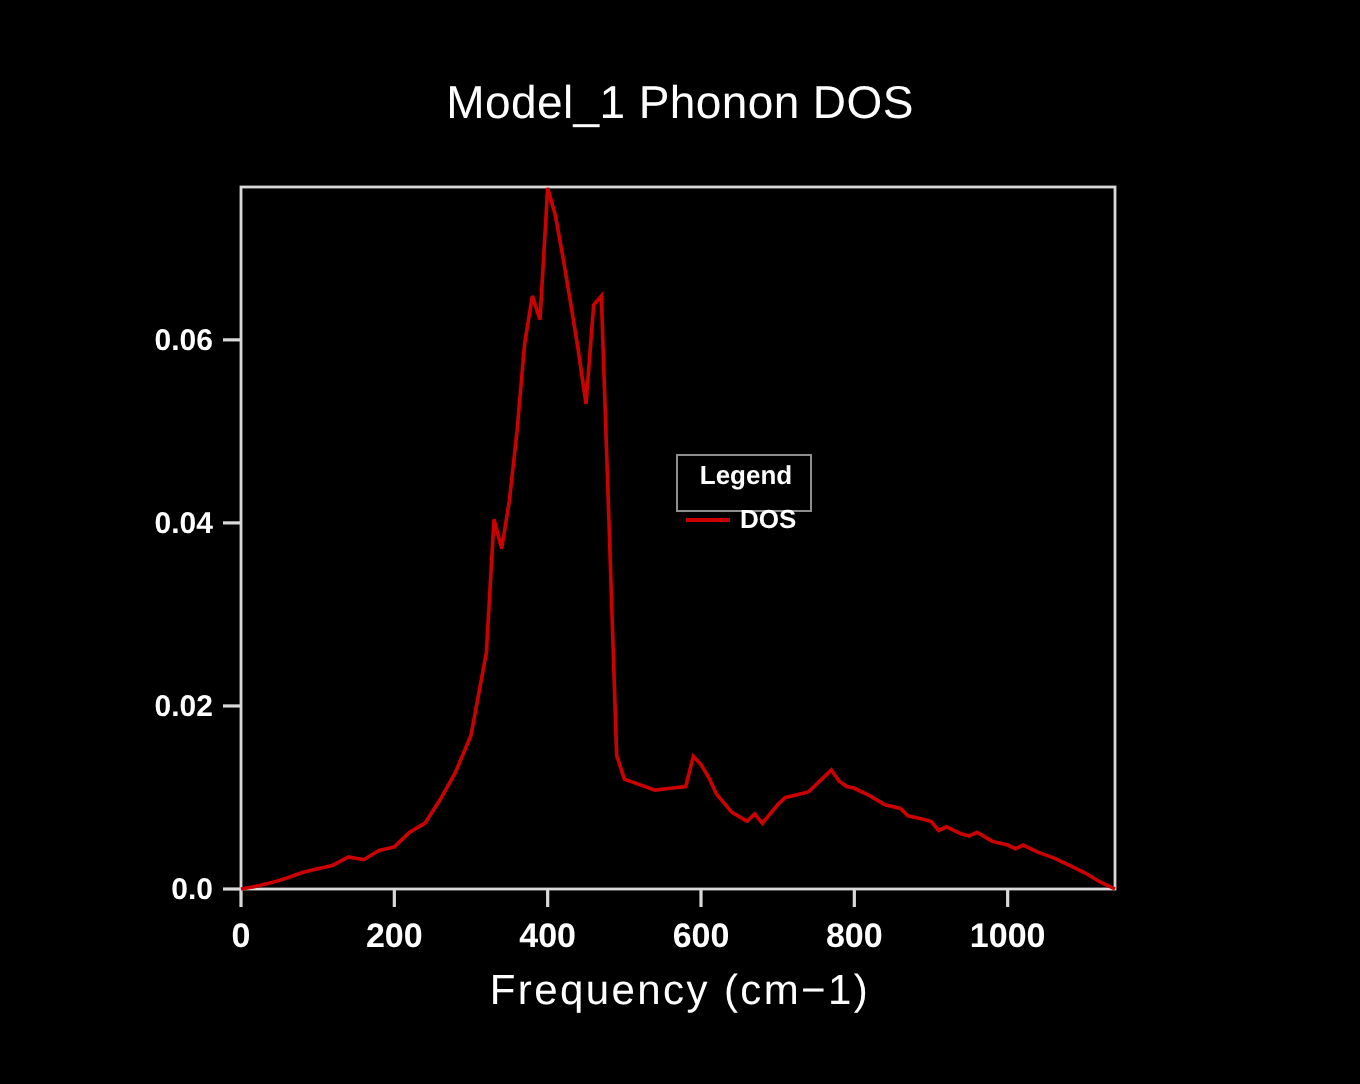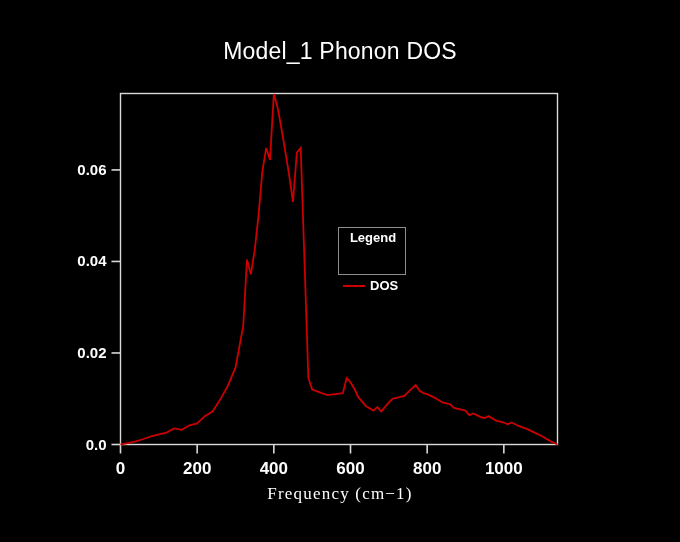--- a/index.html
+++ b/index.html
@@ -51,31 +51,31 @@
     font-weight: 700;
     text-anchor: middle;
   }
   #xaxis-label {
     position: absolute;
     left: 0;
     top: 484px;
     width: 680px;
     text-align: center;
     color: #ffffff;
-    font-family: Liberation Serif, serif;
-    font-size: 17px;
+    font-family: Liberation Sans, sans-serif;
+    font-size: 21px;
     letter-spacing: 1.2px;
     white-space: nowrap;
   }
   #legend-box {
     position: absolute;
     left: 338px;
     top: 227px;
     width: 68px;
-    height: 48px;
+    height: 29px;
     border: 1px solid #8e8e8e;
     background: #000000;
     box-sizing: border-box;
   }
   #legend-title {
     position: absolute;
     left: 0;
     top: 2px;
     width: 68px;
     text-align: center;
@@ -85,21 +85,20 @@
     font-weight: 700;
     white-space: nowrap;
   }
   #legend-entry {
     position: absolute;
     left: 4px;
     top: 24px;
     display: flex;
     align-items: center;
     gap: 5px;
-    margin-top: 26px;
   }
   #legend-swatch {
     display: block;
     width: 22px;
     height: 0;
     border-top: 2px solid #cc0000;
   }
   #legend-entry-label {
     color: #ffffff;
     font-family: "Liberation Sans", sans-serif;

